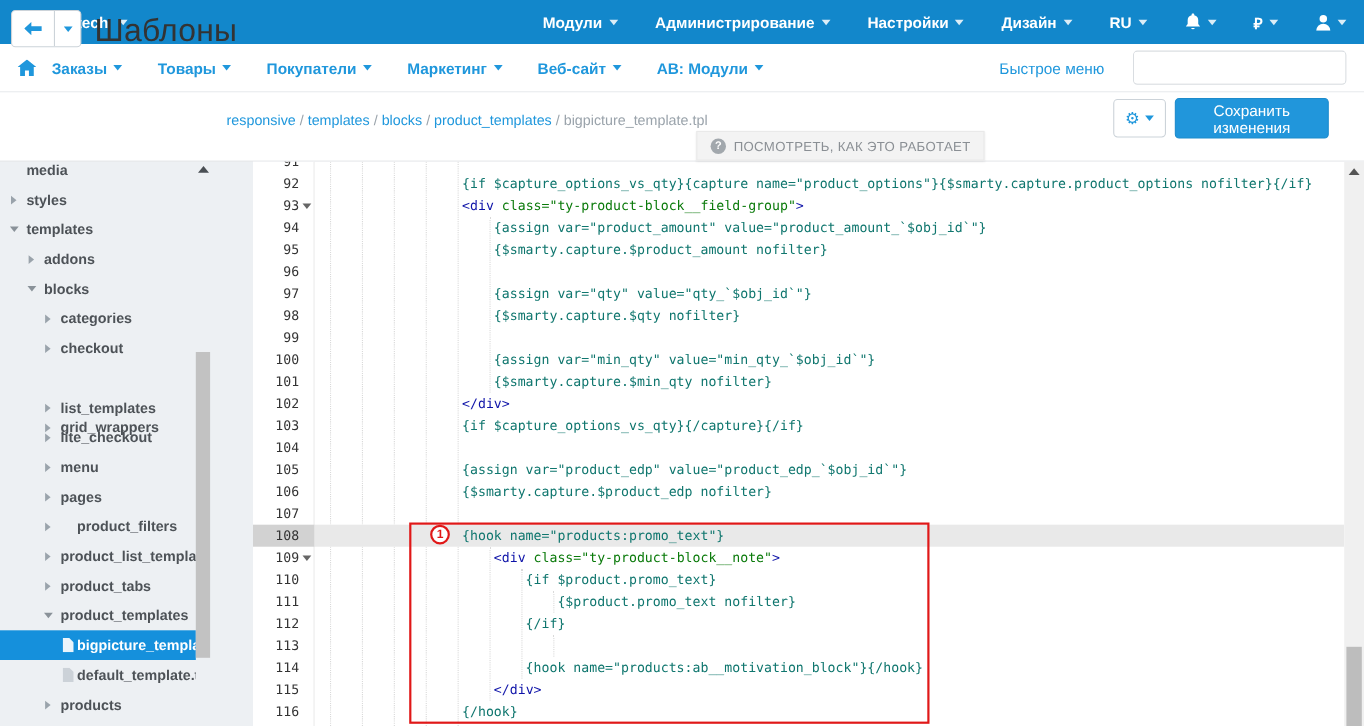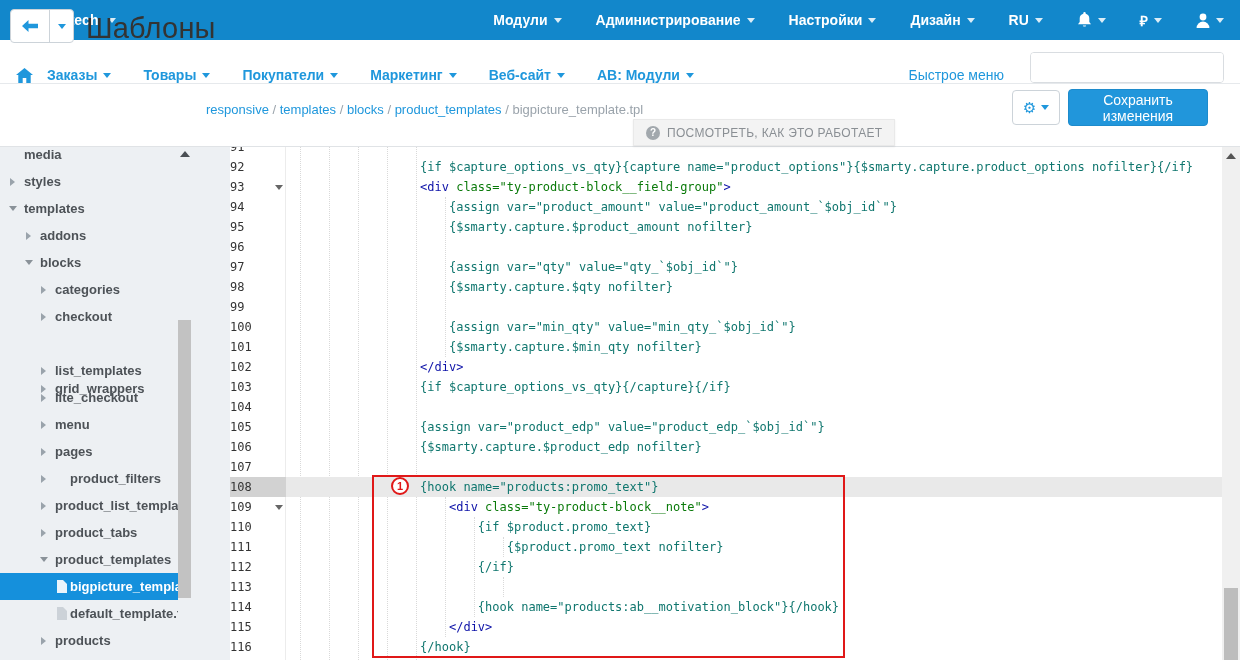--- a/index.html
+++ b/index.html
@@ -13,21 +13,21 @@
   .topbar-menus { margin-left:auto; display:flex; align-items:center; gap:34px; }
   .tb-item { display:flex; align-items:center; gap:6px; font-size:14px; font-weight:600; color:#fff; cursor:pointer; }
   .caret-w { width:0; height:0; border-left:4px solid transparent; border-right:4px solid transparent;
              border-top:5px solid rgba(255,255,255,.85); display:inline-block; }
   .caret-b { width:0; height:0; border-left:4px solid transparent; border-right:4px solid transparent;
              border-top:5px solid #1f97dc; display:inline-block; }
   .tb-icon { display:flex; align-items:center; }
 
   
   .navbar { position:absolute; left:0; top:40px; width:1240px; height:44px; background:#fff;
-            border-bottom:1px solid #e6e9ec; display:flex; align-items:flex-end; padding:0 16px; }
+            border-bottom:1px solid #e6e9ec; display:flex; align-items:center; padding:0 16px; }
   .nav-items { display:flex; align-items:center; gap:32px; margin-left:14px; }
   .nav-item { display:flex; align-items:center; gap:6px; font-size:14px; font-weight:600; color:#1f97dc; cursor:pointer; }
   .quick-menu { margin-left:auto; font-size:14px; color:#1f97dc; cursor:pointer; }
   .searchbox { margin-left:26px; width:194px; height:31px; border:1px solid #d9dde1; border-radius:4px;
                background:#fff; display:flex; align-items:stretch; overflow:hidden; }
   .searchbox input { flex:1; border:0; outline:none; padding:0 8px; font-size:13px; font-family:"Liberation Sans",sans-serif; }
   .searchbox .sbtn { width:40px; border-left:1px solid #e3e6e9; display:flex; align-items:center; justify-content:center; cursor:pointer; background:#fff; }
 
   
   .pagehead { position:absolute; left:0; top:84px; width:1240px; height:63px; background:#fff; border-bottom:1px solid #e0e3e6; }
@@ -60,21 +60,21 @@
   .tree-sb-arrow { position:absolute; left:180px; top:4px; width:0; height:0;
                    border-left:5px solid transparent; border-right:5px solid transparent; border-bottom:6px solid #4a4f54; }
   .tree-sb-thumb { position:absolute; left:178px; top:173px; width:13px; height:278px; background:#c2c2c2; }
 
   
   .editor { position:absolute; left:230px; top:147px; width:1010px; height:513px; background:#fff; overflow:hidden; }
   .gutter-bg { position:absolute; left:0; top:0; width:56px; height:513px; background:#fff; border-right:1px solid #ececec; }
   .guide { position:absolute; width:0; border-left:1px dotted #d9d9d9; z-index:2; pointer-events:none; }
   .code-row { position:absolute; left:0; width:992px; height:20px; font-family:"DejaVu Sans Mono", monospace;
               font-size:12px; line-height:20px; white-space:pre; z-index:3; }
-  .code-row .ln { position:absolute; left:0; top:0; width:56px; height:20px; text-align:left; padding-right:14px; color:#333; }
+  .code-row .ln { position:absolute; left:0; top:0; width:56px; height:20px; text-align:right; padding-right:14px; color:#333; }
   .code-row .code { position:absolute; left:56px; top:0; right:0; height:20px; padding-left:4px; }
   .code-row.active .ln { background:#d2d2d2; }
   .code-row.active .code { background:#e9e9e9; }
   .fold { position:absolute; right:3px; top:8px; width:0; height:0; border-left:4px solid transparent; border-right:4px solid transparent; border-top:5px solid #666; }
   .c-p { color:#0f766e; }
   .c-tag { color:#0d12a8; }
   .c-att { color:#0a7a0a; }
 
   .hl-box { position:absolute; left:142px; top:328px; width:473px; height:183px; border:2px solid #e01818; z-index:6; pointer-events:none; }
   .hl-marker { position:absolute; left:161px; top:330px; width:18px; height:18px; border-radius:50%; border:2px solid #e01818;

